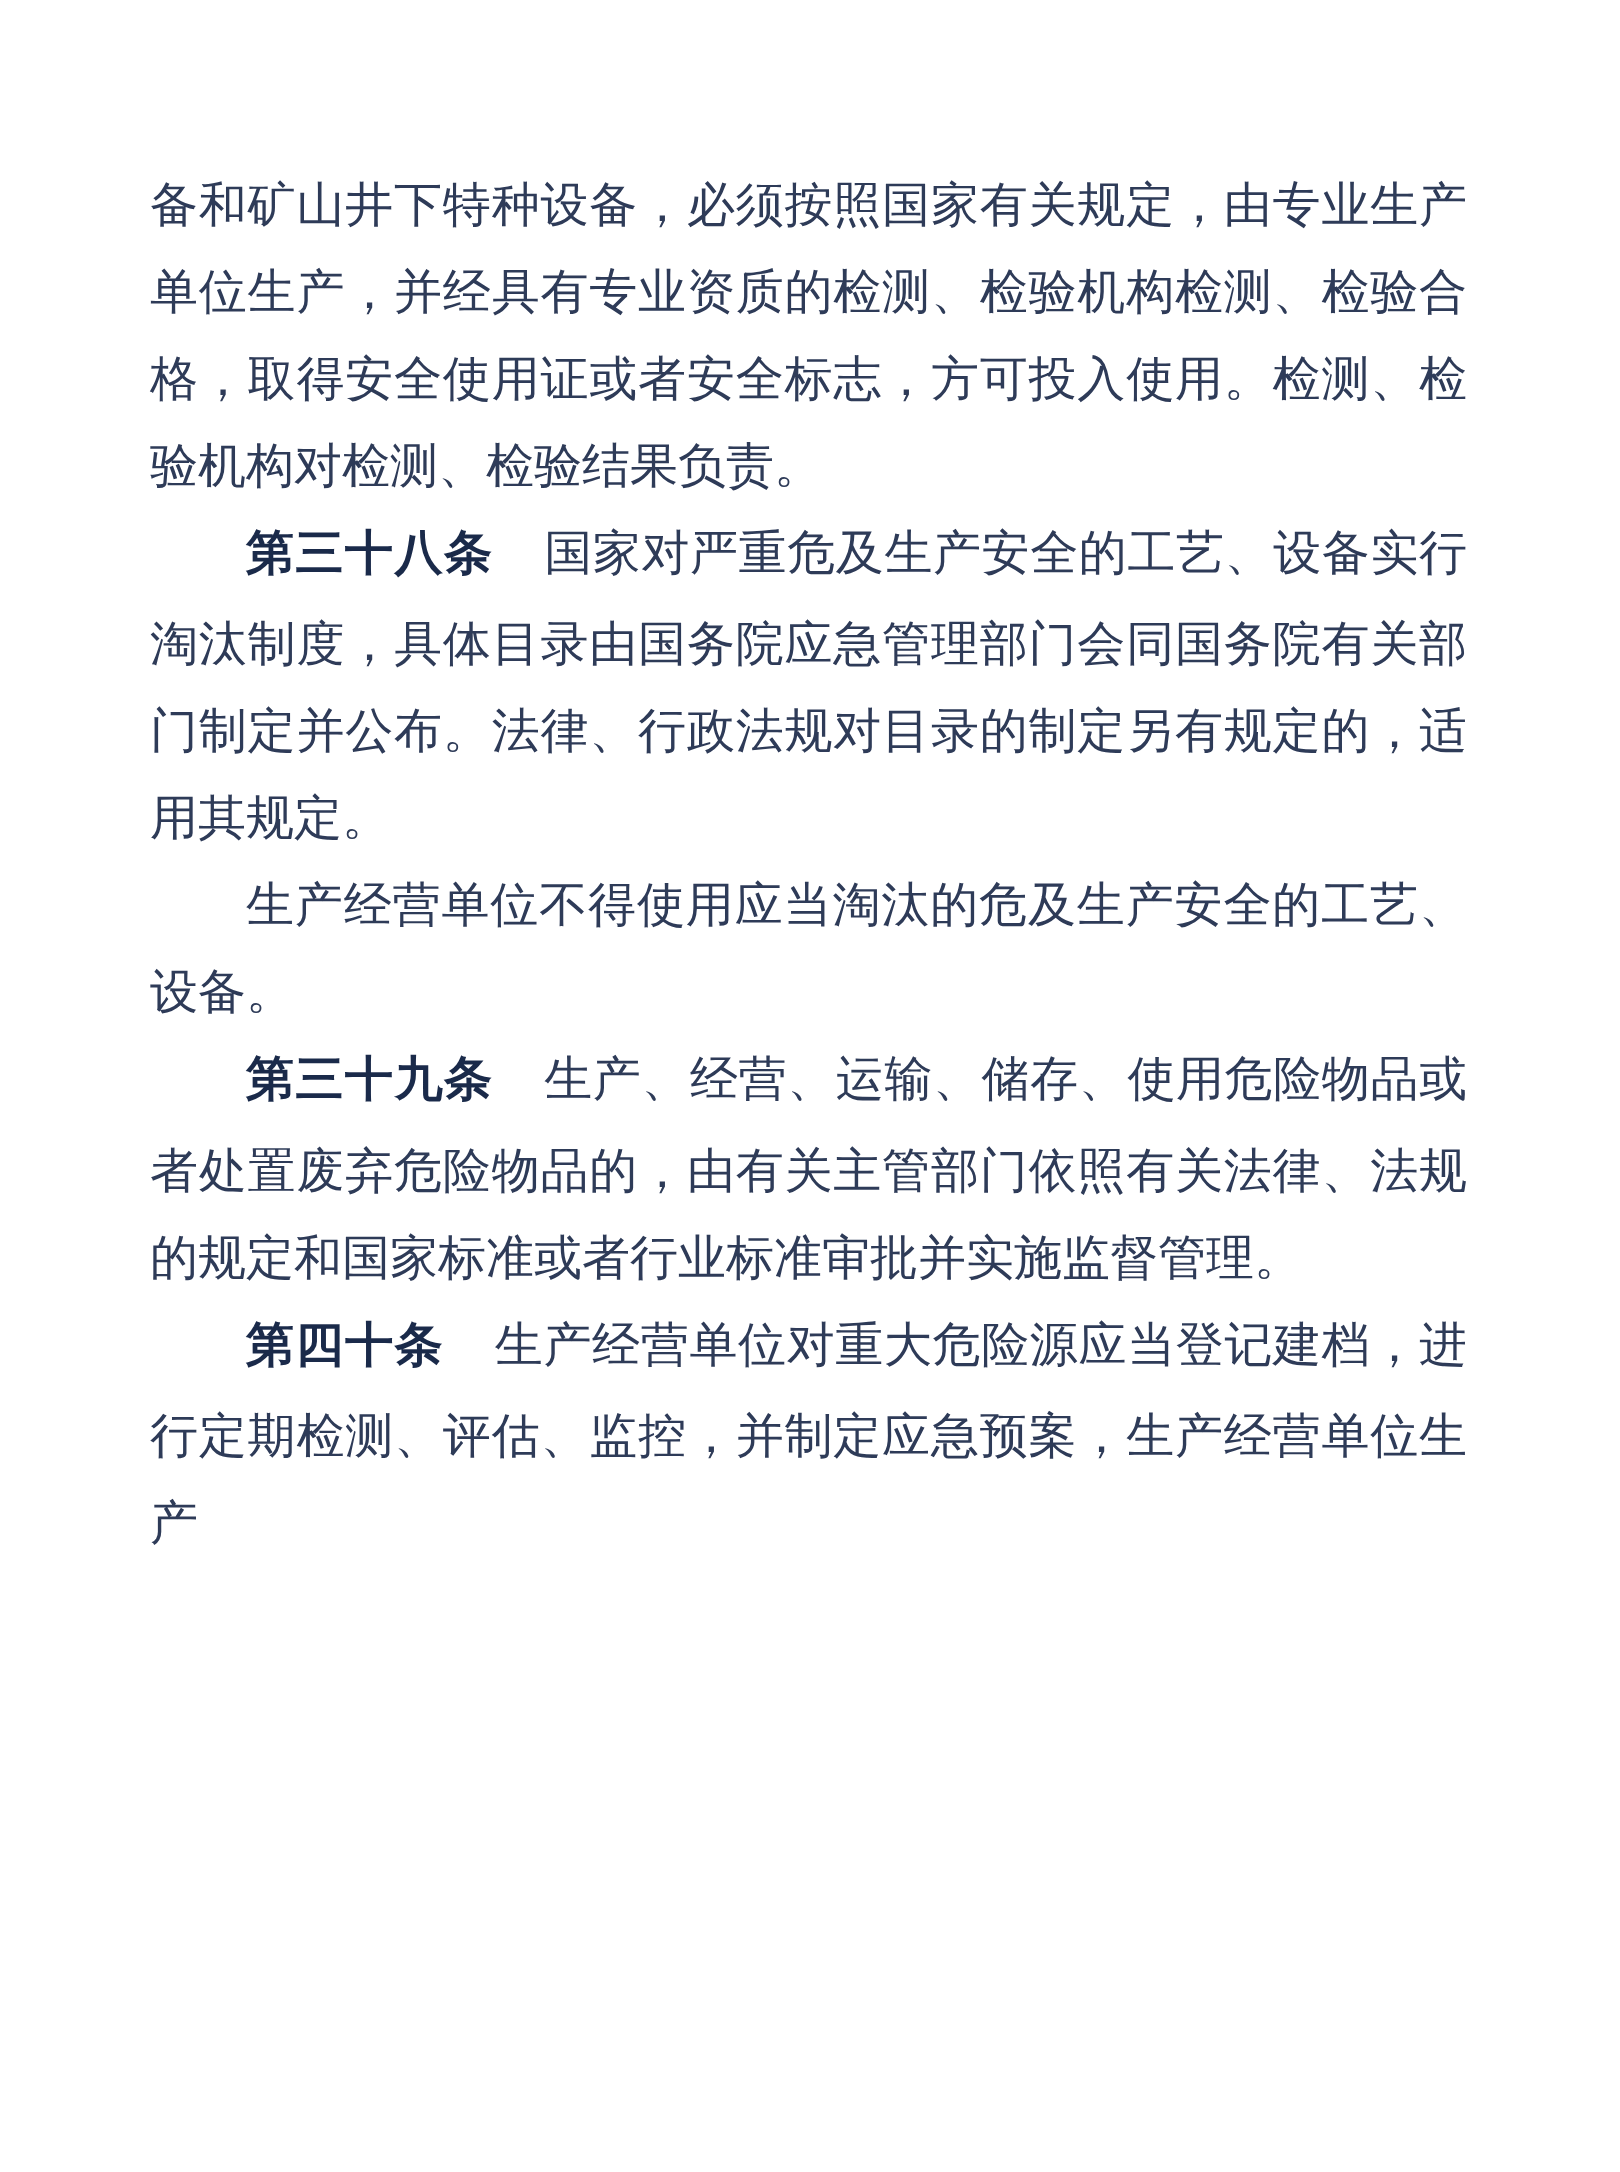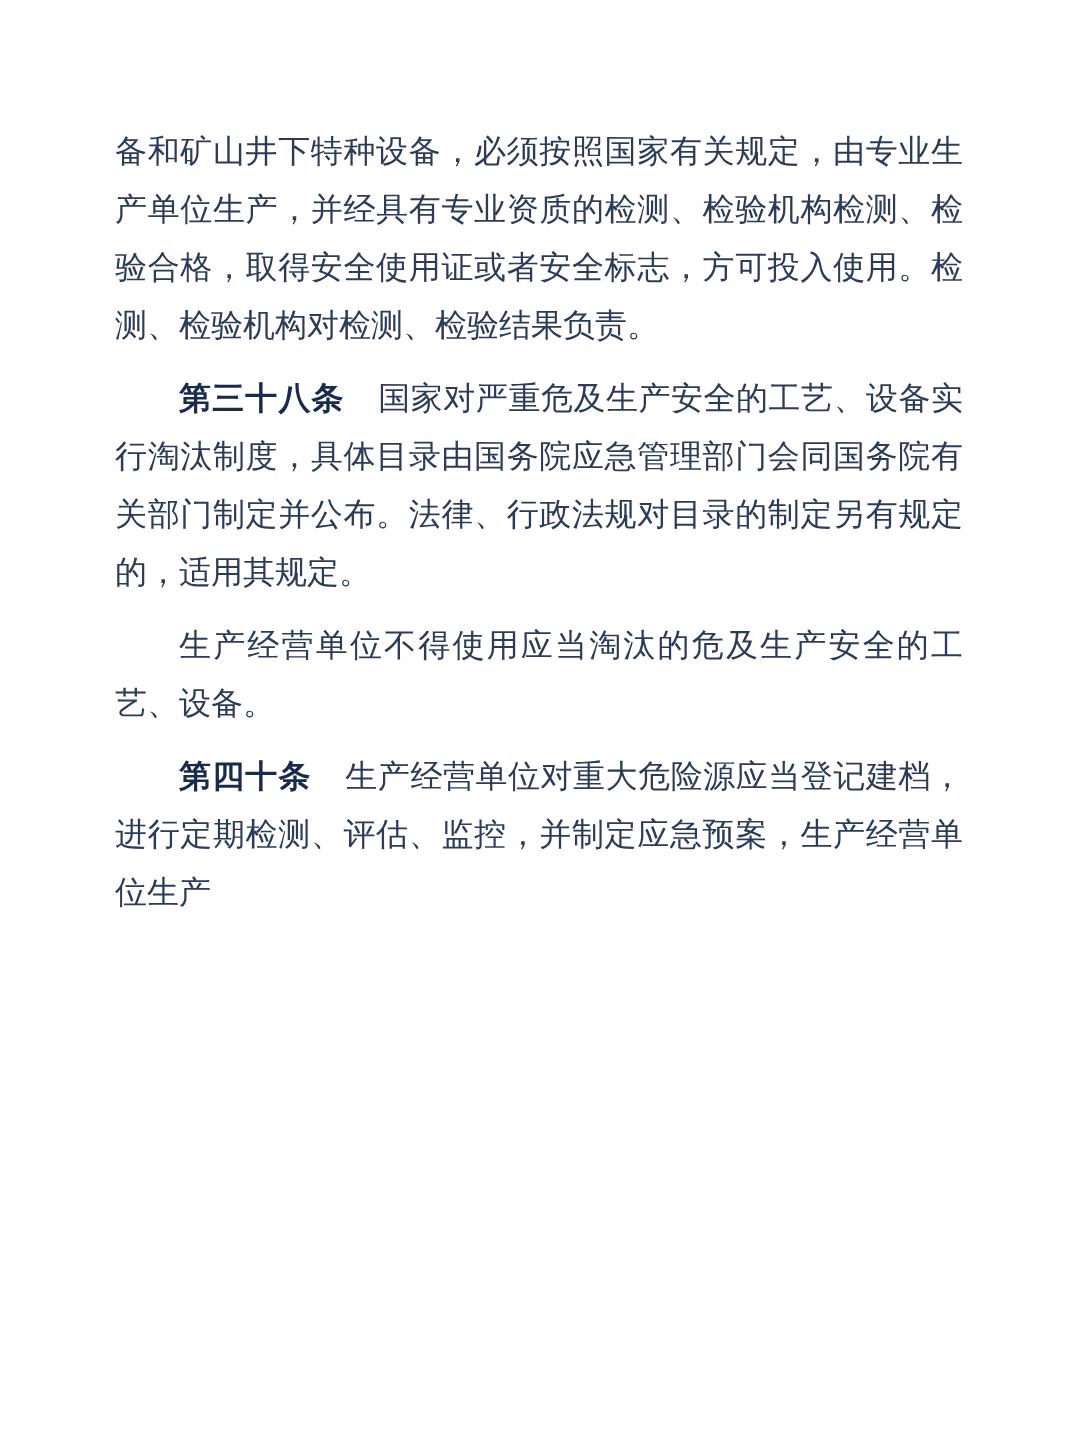--- a/index.html
+++ b/index.html
@@ -21,37 +21,38 @@
     padding: 107px 102px 0 100px;
   }
   .doc {
     color: var(--body-color, #2e3b58);
     font-size: 32px;
     line-height: 58px;
     text-align: justify;
     word-break: normal;
   }
   .doc p.para {
-    margin: 15px;
+    margin: 0;
     padding: 0;
   }
   .doc p.para.indent {
     text-indent: 2em;
   }
   .article-num {
-    font-family: Liberation Serif, serif;
+    font-family: Liberation Mono, monospace;
     font-weight: 700;
     color: var(--article-color, #1a2a4a);
     margin-right: 1.05em;
     letter-spacing: 0.02em;
   }
 </style>
 </head>
 <body>
 
 <div class="page">
   <div class="doc" id="doc-body">
       <p class="para"><span>备和矿山井下特种设备，必须按照国家有关规定，由专业生产单位生产，并经具有专业资质的检测、检验机构检测、检验合格，取得安全使用证或者安全标志，方可投入使用。检测、检验机构对检测、检验结果负责。</span></p>
       <p class="para indent"><span class="article-num">第三十八条</span><span>国家对严重危及生产安全的工艺、设备实行淘汰制度，具体目录由国务院应急管理部门会同国务院有关部门制定并公布。法律、行政法规对目录的制定另有规定的，适用其规定。</span></p>
       <p class="para indent"><span>生产经营单位不得使用应当淘汰的危及生产安全的工艺、设备。</span></p>
+      <p class="para indent"><span class="article-num">第三十九条</span><span>生产、经营、运输、储存、使用危险物品或者处置废弃危险物品的，由有关主管部门依照有关法律、法规的规定和国家标准或者行业标准审批并实施监督管理。</span></p>
       <p class="para indent"><span class="article-num">第四十条</span><span>生产经营单位对重大危险源应当登记建档，进行定期检测、评估、监控，并制定应急预案，生产经营单位生产</span></p>
     </div>
 </div>
 
 </body></html>

